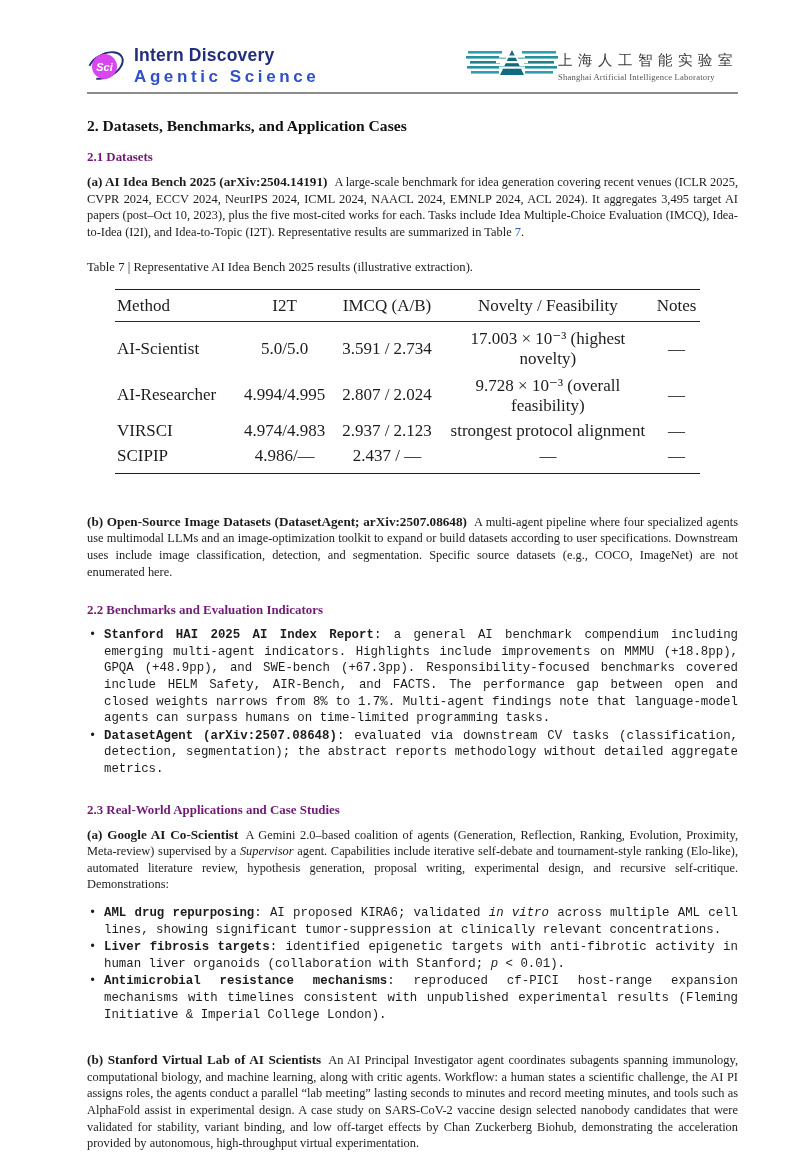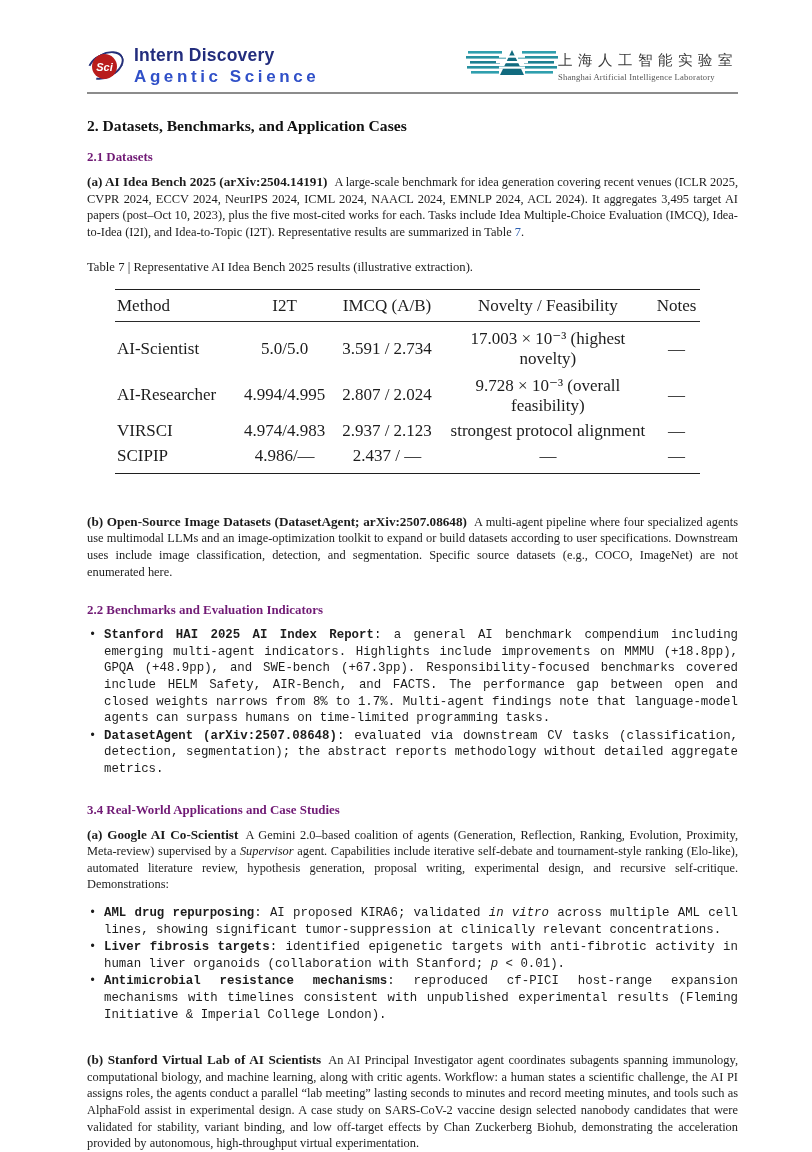--- a/index.html
+++ b/index.html
@@ -17,21 +17,21 @@
   
   .hdr {
     padding-top: 46px;
     display: flex; justify-content: space-between; align-items: center;
   }
   .brand { display: flex; align-items: center; gap: 9px; font-family: "Liberation Sans", sans-serif; }
   .badge-wrap { position: relative; width: 38px; height: 38px; flex: 0 0 auto; }
   .badge-circle {
     position: absolute; left: 5px; top: 7px;
     width: 25px; height: 25px; border-radius: 50%;
-    background: #b91c1c; color: #ffffff;
+    background: #d946ef; color: #ffffff;
     font-size: 11px; font-weight: bold; font-style: italic;
     display: flex; align-items: center; justify-content: center;
   }
   .badge-orbit {
     position: absolute; left: -1px; top: 6px;
     width: 39px; height: 25px; border-radius: 50%;
     border: 2px solid #253079;
     border-left-color: transparent;
     transform: rotate(-28deg);
   }
@@ -205,21 +205,21 @@
     </table>
 
     <p class="body" style="margin-top:40px"><span class="lead lead-pad">(b) Open-Source Image Datasets (DatasetAgent; arXiv:2507.08648)</span><span>A multi-agent pipeline where four specialized agents use multimodal LLMs and an image-optimization toolkit to expand or build datasets according to user specifications. Downstream uses include image classification, detection, and segmentation. Specific source datasets (e.g., COCO, ImageNet) are not enumerated here.</span></p>
 
     <div class="h2" style="margin-top:23px">2.2 Benchmarks and Evaluation Indicators</div>
     <ul class="blist">
       <li><span class="blead">Stanford HAI 2025 AI Index Report</span><span>: a general AI benchmark compendium including emerging multi-agent indicators.  Highlights include improvements on MMMU (+18.8pp), GPQA (+48.9pp), and SWE-bench (+67.3pp). Responsibility-focused benchmarks covered include HELM Safety, AIR-Bench, and FACTS. The performance gap between open and closed weights narrows from 8% to 1.7%. Multi-agent findings note that language-model agents can surpass humans on time-limited programming tasks.</span></li>
       <li><span class="blead">DatasetAgent (arXiv:2507.08648)</span><span>: evaluated via downstream CV tasks (classification, detection, segmentation); the abstract reports methodology without detailed aggregate metrics.</span></li>
     </ul>
 
-    <div class="h2" style="margin-top:25px">3.4 Real-World Applications and Case Studies</div>
+    <div class="h2" style="margin-top:25px">2.3 Real-World Applications and Case Studies</div>
     <p class="body"><span class="lead lead-pad">(a) Google AI Co-Scientist</span><span>A Gemini 2.0–based coalition of agents (Generation, Reflection, Ranking, Evolution, Proximity, Meta-review) supervised by a </span><span class="em">Supervisor</span><span> agent. Capabilities include iterative self-debate and tournament-style ranking (Elo-like), automated literature review, hypothesis generation, proposal writing, experimental design, and recursive self-critique. Demonstrations:</span></p>
 
     <ul class="blist" style="margin-top:12px">
       <li><span class="blead">AML drug repurposing</span><span>: AI proposed KIRA6; validated </span><span class="em">in vitro</span><span> across multiple AML cell lines, showing significant tumor-suppression at clinically relevant concentrations.</span></li>
       <li><span class="blead">Liver fibrosis targets</span><span>: identified epigenetic targets with anti-fibrotic activity in human liver organoids (collaboration with Stanford; </span><span class="em">p</span><span> &lt; 0.01).</span></li>
       <li><span class="blead">Antimicrobial resistance mechanisms</span><span>: reproduced cf-PICI host-range expansion mechanisms with timelines consistent with unpublished experimental results (Fleming Initiative &amp; Imperial College London).</span></li>
     </ul>
 
     <p class="body" style="margin-top:29px"><span class="lead lead-pad">(b) Stanford Virtual Lab of AI Scientists</span><span>An AI Principal Investigator agent coordinates subagents spanning immunology, computational biology, and machine learning, along with critic agents.  Workflow: a human states a scientific challenge, the AI PI assigns roles, the agents conduct a parallel “lab meeting” lasting seconds to minutes and record meeting minutes, and tools such as AlphaFold assist in experimental design. A case study on SARS-CoV-2 vaccine design selected nanobody candidates that were validated for stability, variant binding, and low off-target effects by Chan Zuckerberg Biohub, demonstrating the acceleration provided by autonomous, high-throughput virtual experimentation.</span></p>
 

